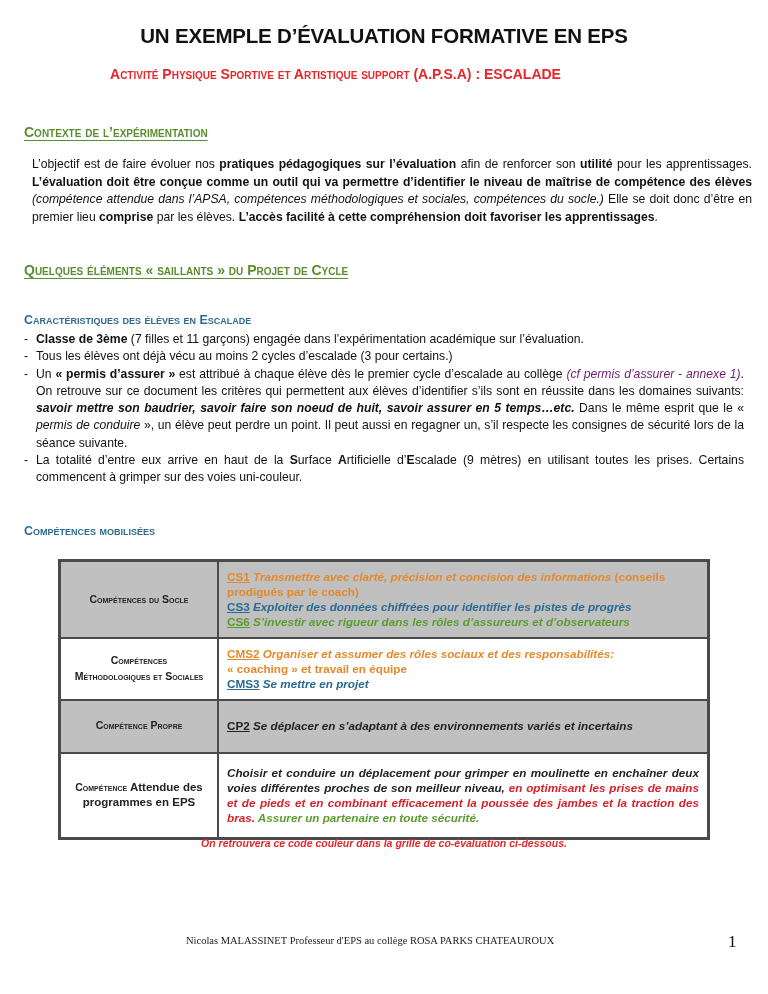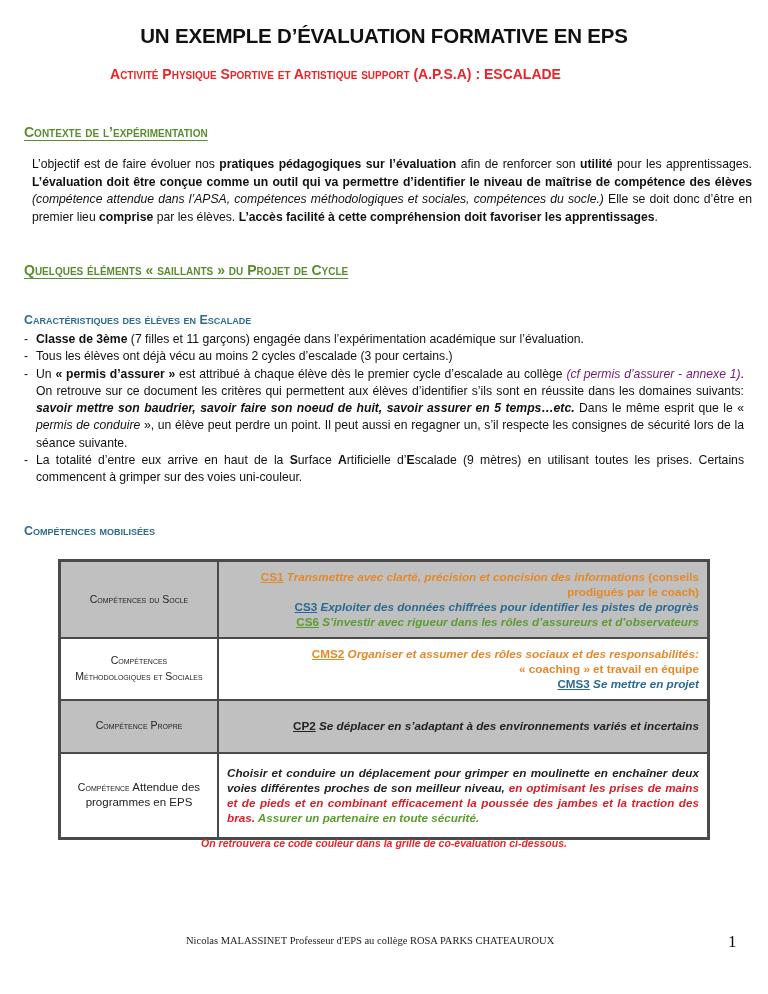--- a/index.html
+++ b/index.html
@@ -19,23 +19,23 @@
   .para b, .bullets b { font-weight:bold; }
   .para i { font-style:italic; }
   .bullets { position:absolute; left:24px; width:720px; font-size:12.2px; line-height:17.3px;
              margin:0; padding:0; list-style:none; }
   .bullets li { position:relative; padding-left:12px; text-align:justify; }
   .bullets li::before { content:"-"; position:absolute; left:0; top:0; }
   .link { color:#701a75; font-style:italic; }
   .comp-table { position:absolute; left:58px; top:559px; width:652px; border-collapse:collapse;
                 border:3px solid #4a4a4a; }
   .comp-table td { border:2px solid #4a4a4a; font-size:11.7px; line-height:15.2px; }
-  .comp-table td.lab { width:154px; text-align:center; font-weight:normal; font-size:10.5px;
+  .comp-table td.lab { width:154px; text-align:center; font-weight:bold; font-size:10.5px;
                        font-variant:small-caps; color:#222; }
-  .comp-table td.val { text-align:right; font-weight:bold; font-style:italic; padding:2px 8px; }
+  .comp-table td.val { text-align:left; font-weight:bold; font-style:italic; padding:2px 8px; }
   .grey td { background:#c0c0c0; }
   .orange { color:#e4892b; }
   .blue { color:#2a6a92; }
   .green { color:#5b9c2f; }
   .red { color:#d8202a; }
   .dark { color:#222; }
   .code { text-decoration:underline; font-style:normal; }
   .justify { text-align:justify !important; }
   .note { position:absolute; top:837px; left:0; width:768px; text-align:center;
           font-size:10.5px; color:#e8262a; font-weight:bold; font-style:italic; }

